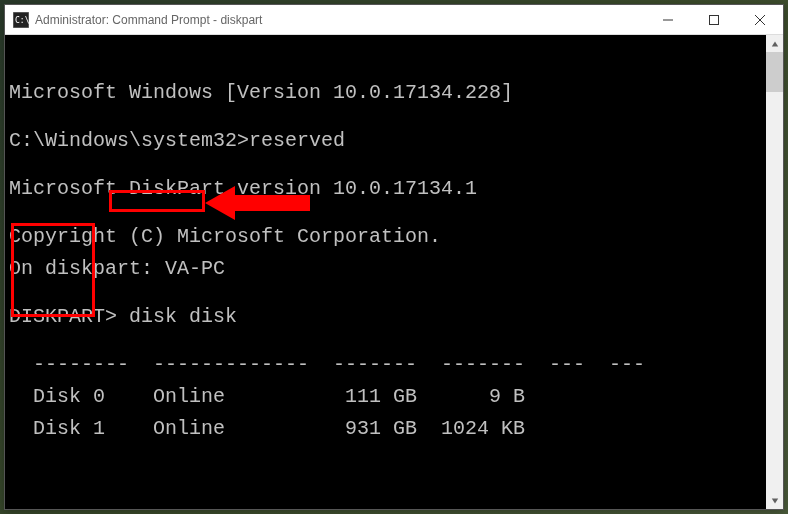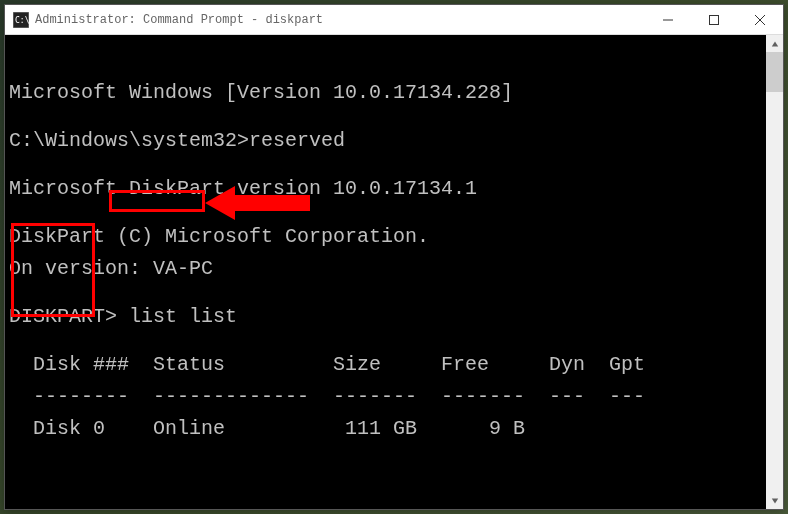--- a/index.html
+++ b/index.html
@@ -34,21 +34,21 @@
   }
   .titlebar-icon {
     width: 16px;
     height: 16px;
     margin: 0 6px 0 8px;
     display: flex;
     align-items: center;
     justify-content: center;
   }
   .titlebar-icon svg { width: 16px; height: 16px; }
-  .titlebar-title { flex: 1; font-family: Liberation Mono, monospace; }
+  .titlebar-title { flex: 1; }
   .win-controls { display: flex; height: 100%; }
   .win-btn {
     width: 46px;
     height: 100%;
     display: flex;
     align-items: center;
     justify-content: center;
     font-family: 'Segoe UI', sans-serif;
     font-size: 10px;
     color: #333;
@@ -153,28 +153,28 @@
   </div>
 
   <div class="terminal">
     <div class="terminal-content">
 <span class="row">Microsoft Windows [Version 10.0.17134.228]</span>
 <span class="row"></span>
 <span class="row"><span>C:\Windows\system32&gt;</span><span>reserved</span></span>
 <span class="row"></span>
 <span class="row">Microsoft DiskPart version 10.0.17134.1</span>
 <span class="row"></span>
-<span class="row">DiskPart (C) Microsoft Corporation.</span>
-<span class="row">On version: VA-PC</span>
+<span class="row">Copyright (C) Microsoft Corporation.</span>
+<span class="row">On diskpart: VA-PC</span>
 <span class="row"></span>
-<span class="row"><span>DISKPART&gt;</span><span> list list</span></span>
+<span class="row"><span>DISKPART&gt;</span><span> disk disk</span></span>
 <span class="row"></span>
-<span class="row">  Disk ###  Status         Size     Free     Dyn  Gpt</span>
 <span class="row">  --------  -------------  -------  -------  ---  ---</span>
 <span class="row">  Disk 0    Online          111 GB      9 B</span>
+<span class="row">  Disk 1    Online          931 GB  1024 KB</span>
 
 <span class="row"></span>
 
     </div>
 
     <div class="scrollbar">
       <div class="scroll-up">
         <svg viewBox="0 0 10 10" width="8" height="8">
             <path d="M5 2 L9 8 L1 8 Z" fill="#606060"></path>
           </svg>

